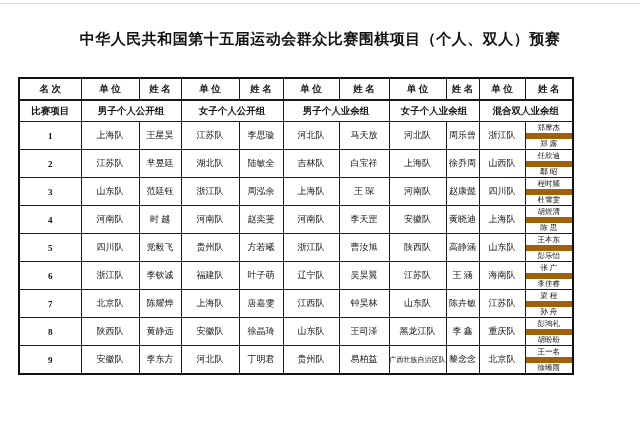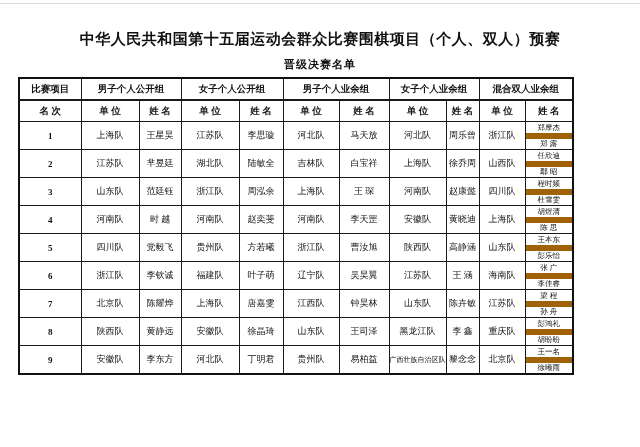--- a/index.html
+++ b/index.html
@@ -39,57 +39,56 @@
     font-size:7.5px;color:#222;letter-spacing:0.3px;
   }
 </style>
 </head>
 <body>
 
 <div class="page">
   <div class="topline"></div>
 
   <div class="doc-title">中华人民共和国第十五届运动会群众比赛围棋项目（个人、双人）预赛</div>
-  <div class="doc-subtitle">晋级决赛名单</div>
 
   <table class="roster">
     <colgroup>
       <col style="width:62px">
       <col style="width:58px">
         <col style="width:42px">
       <col style="width:58px">
         <col style="width:44px">
       <col style="width:56px">
         <col style="width:50px">
       <col style="width:57px">
         <col style="width:33px">
       <col style="width:46px">
         <col style="width:48px">
     </colgroup>
     <thead>
       <tr>
+        <th>名 次</th>
+        <th>单 位</th>
+        <th>姓 名</th>
+        <th>单 位</th>
+        <th>姓 名</th>
+        <th>单 位</th>
+        <th>姓 名</th>
+        <th>单 位</th>
+        <th>姓 名</th>
+        <th>单 位</th>
+        <th>姓 名</th>
+      </tr>
+      <tr>
         <th>比赛项目</th>
         <th colspan="2">男子个人公开组</th>
         <th colspan="2">女子个人公开组</th>
         <th colspan="2">男子个人业余组</th>
         <th colspan="2">女子个人业余组</th>
         <th colspan="2">混合双人业余组</th>
-      </tr>
-      <tr>
-        <th>名 次</th>
-        <th>单 位</th>
-        <th>姓 名</th>
-        <th>单 位</th>
-        <th>姓 名</th>
-        <th>单 位</th>
-        <th>姓 名</th>
-        <th>单 位</th>
-        <th>姓 名</th>
-        <th>单 位</th>
-        <th>姓 名</th>
       </tr>
     </thead>
     <tbody>
         <tr>
           <td class="rank">1</td>
           <td>上海队</td>
           <td>王星昊</td>
           <td>江苏队</td>
           <td>李思璇</td>
           <td>河北队</td>

